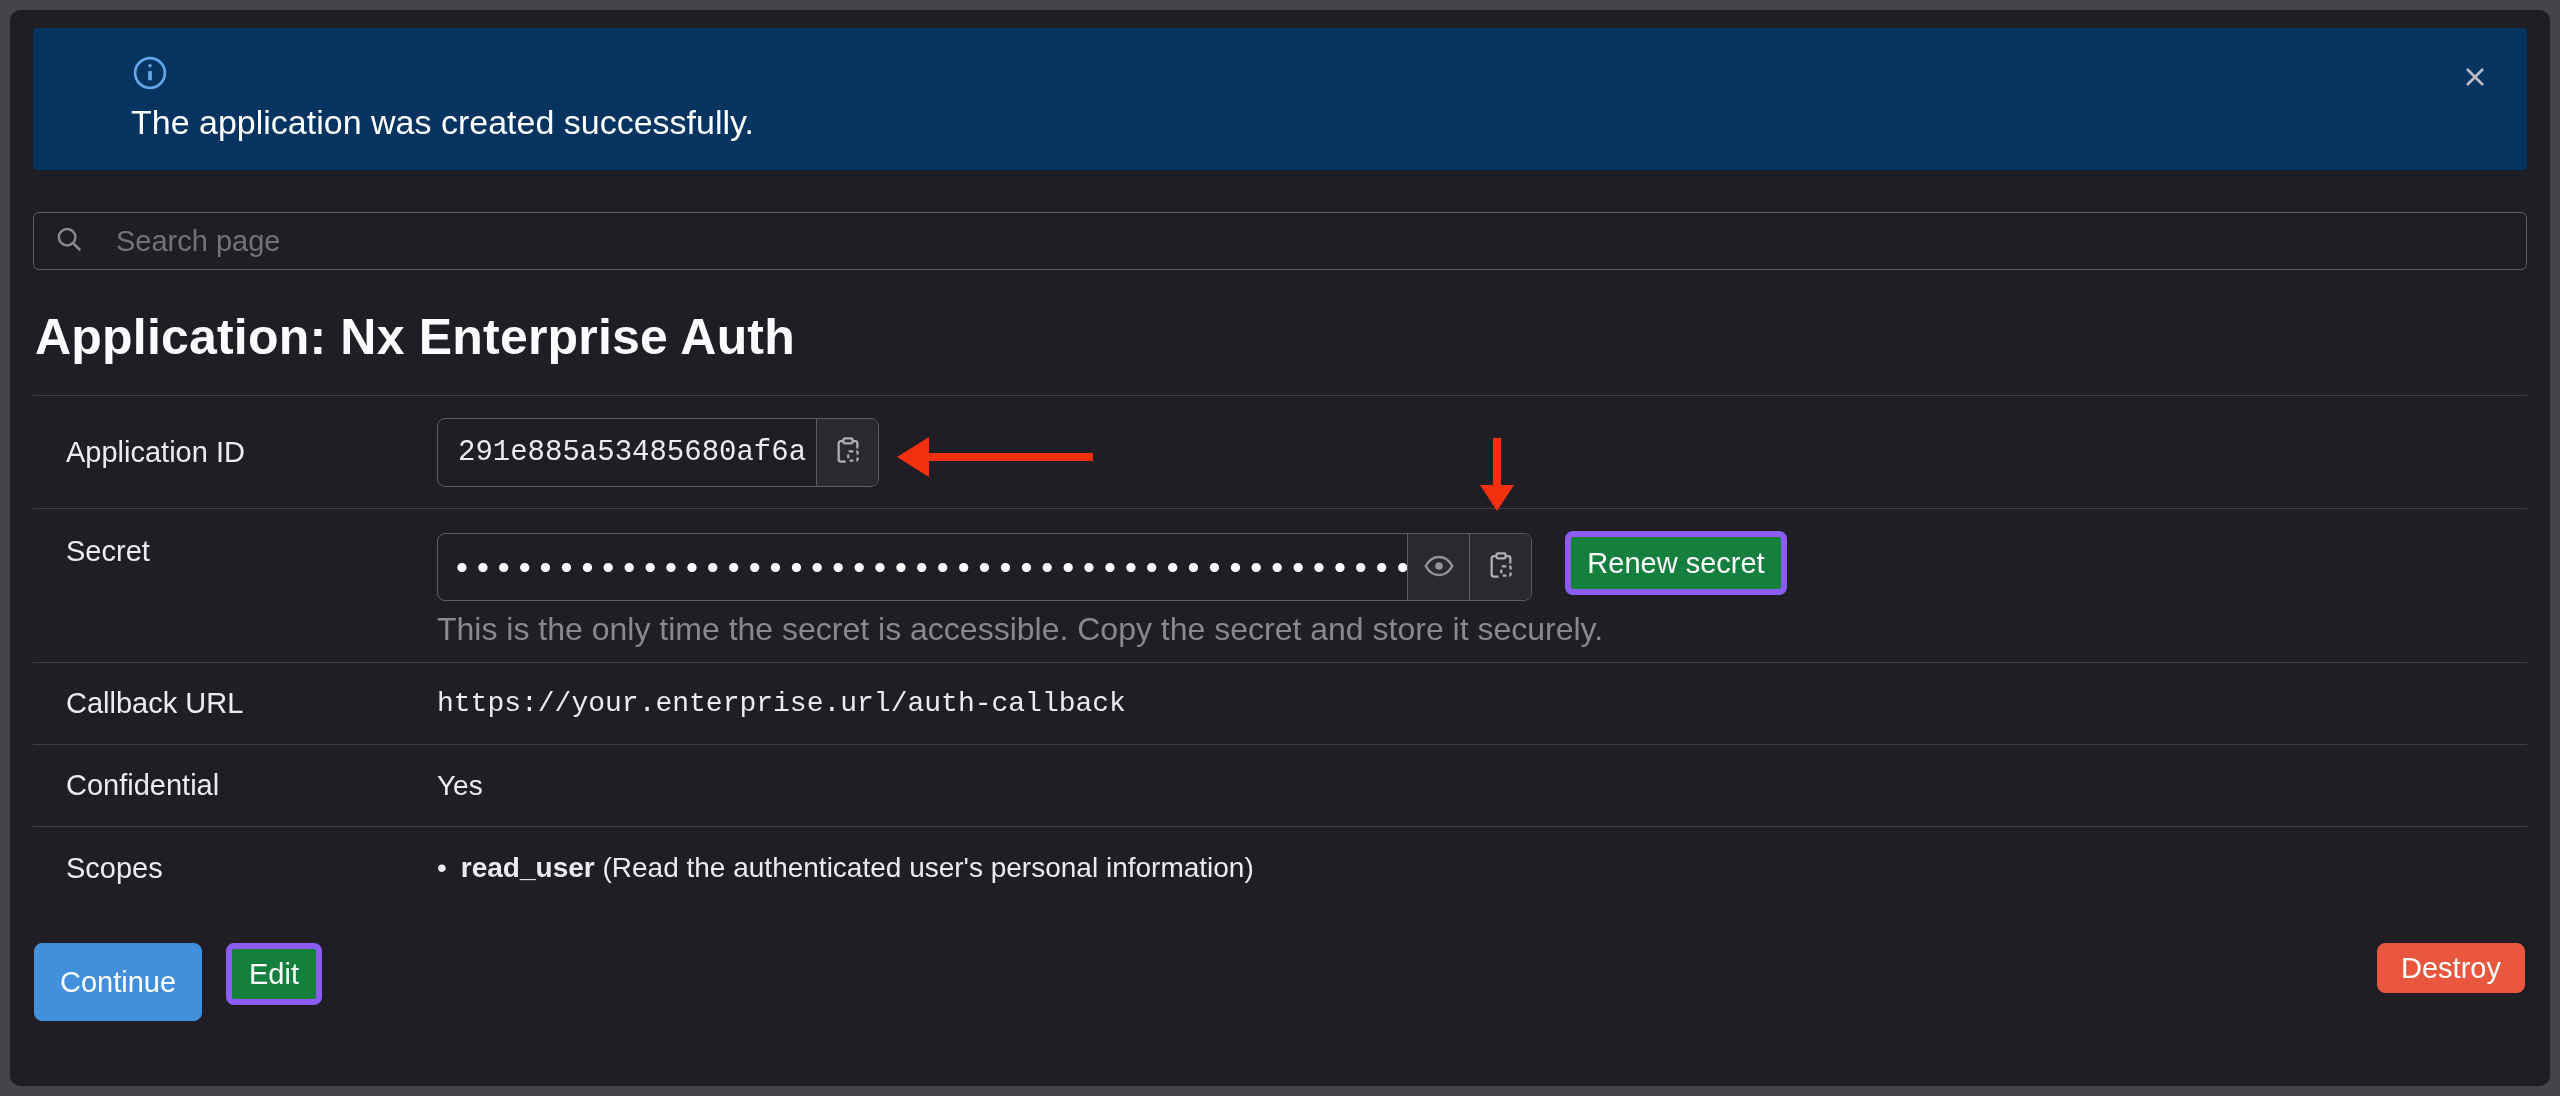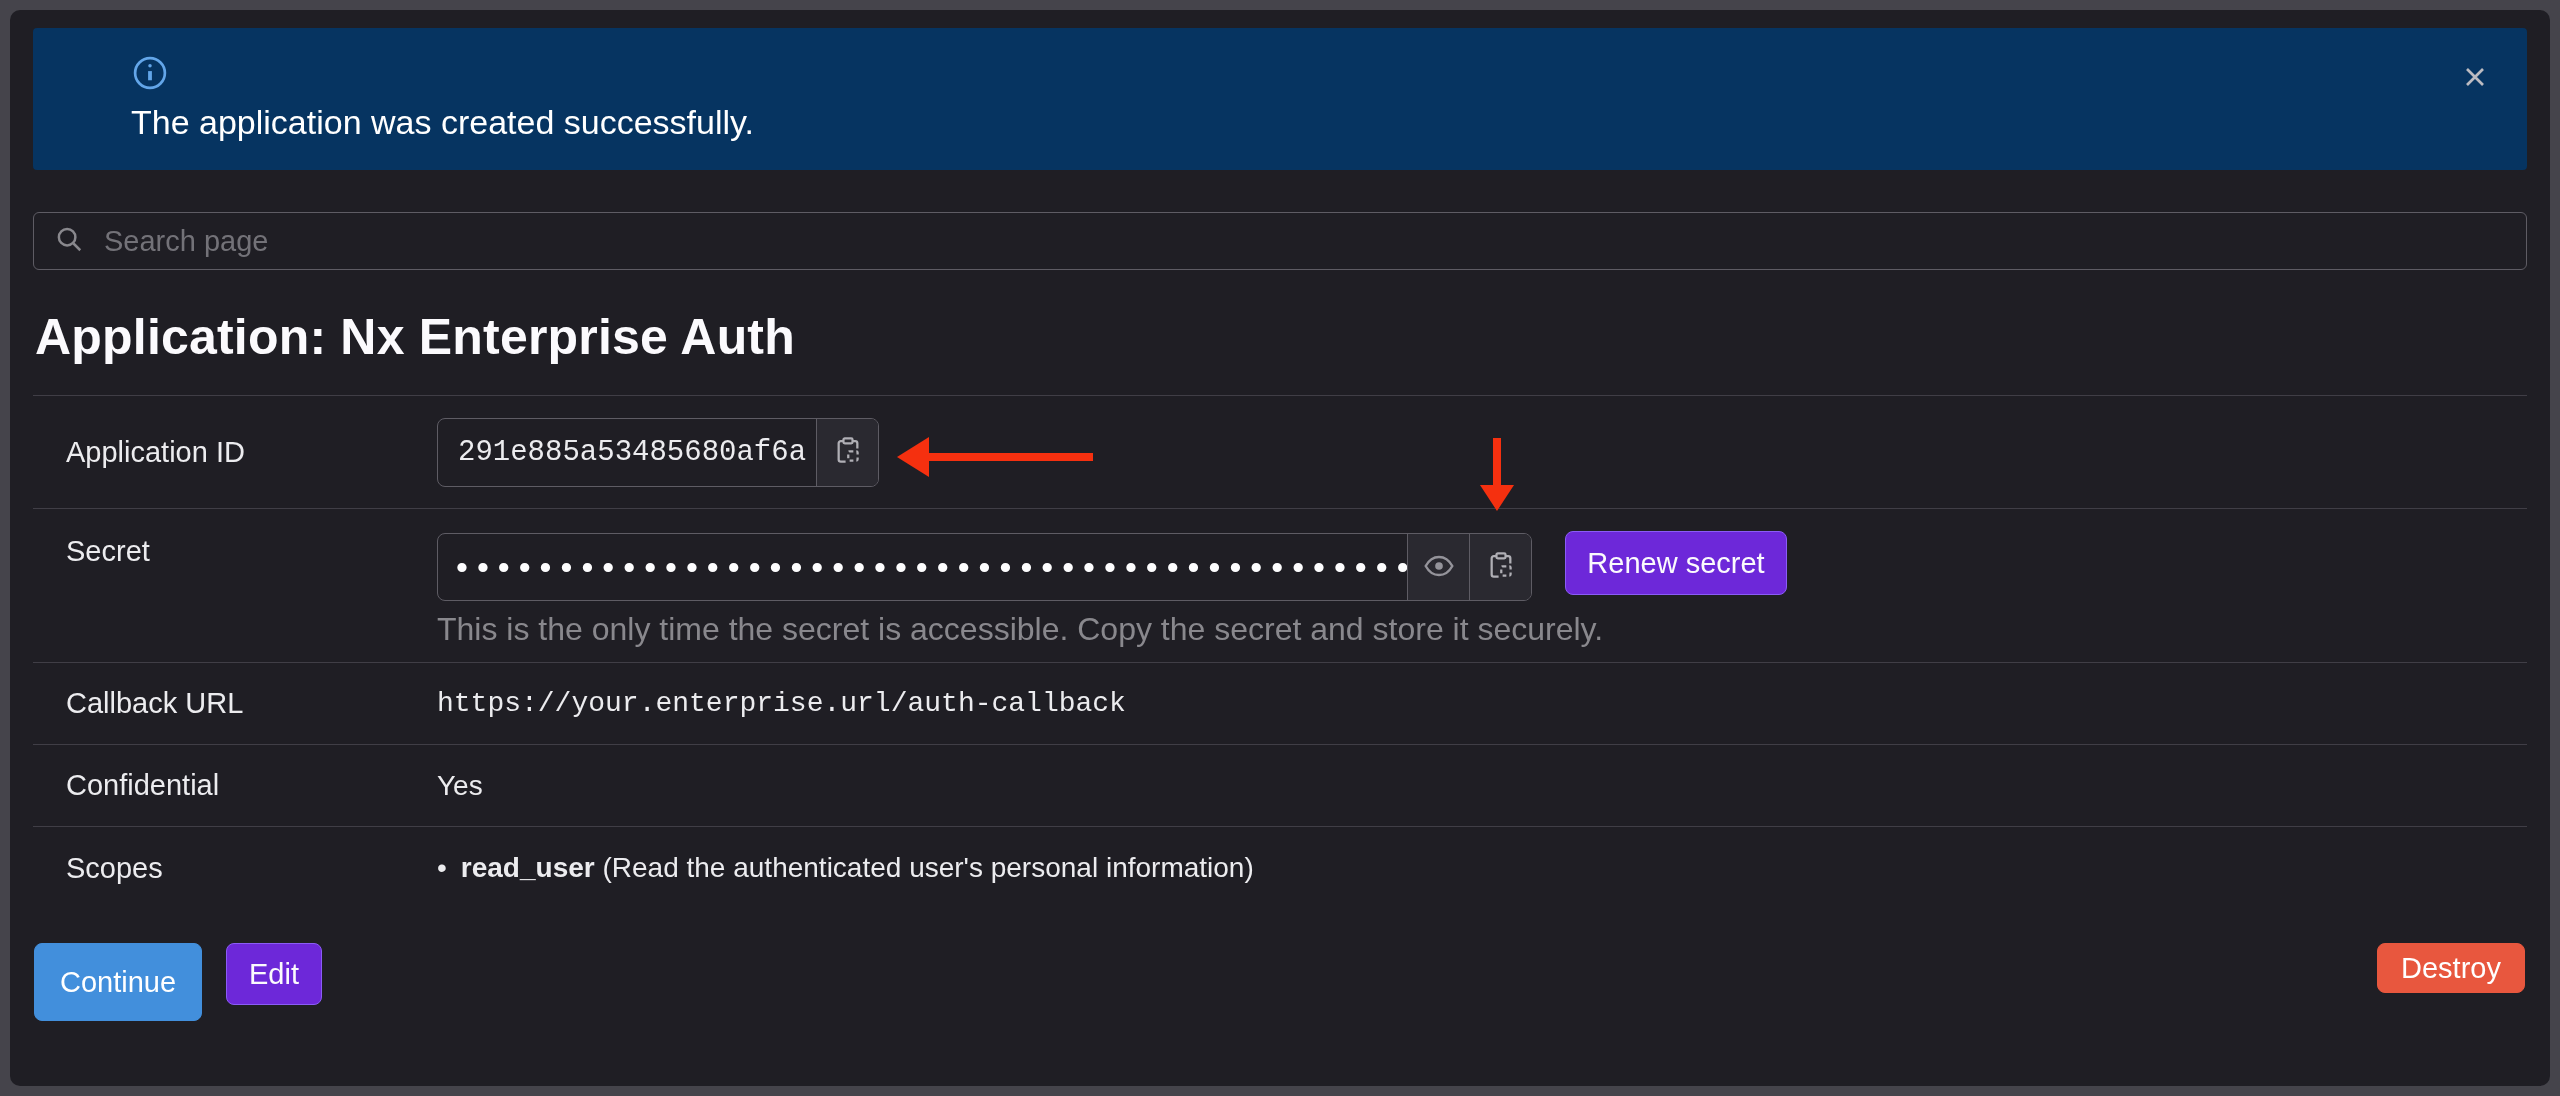--- a/index.html
+++ b/index.html
@@ -16,21 +16,21 @@
   .banner .msg { position:absolute; left:98px; top:76px; font-size:34px; line-height:36px; color:#ffffff; }
   .banner .close { position:absolute; right:30px; top:28px; width:44px; height:44px;
                    background:none; border:none; cursor:pointer; display:flex; align-items:center; justify-content:center; }
 
   
   .search { position:absolute; left:23px; top:202px; width:2494px; height:58px;
             border:1px solid #5e5c64; border-radius:6px; display:flex; align-items:center; background:transparent; }
   .search svg { margin-left:20px; flex:0 0 auto; }
   .search input { flex:1; background:transparent; border:none; outline:none;
                   font-family:"Liberation Sans", sans-serif;
-                  font-size:29px; color:#ececef; margin-left:20px; }
+                  font-size:29px; color:#ececef; margin-left:32px; }
   .search input::placeholder { color:#737278; }
 
   
   .title { position:absolute; left:25px; top:298px; font-size:50px; font-weight:700;
            letter-spacing:0.2px; color:#fbfafd; }
 
   
   .tbl { position:absolute; left:23px; top:385px; width:2494px; }
   .row { display:flex; border-top:1px solid #403e46; }
   .row .lbl { width:404px; padding-left:33px; flex:0 0 auto; font-size:29px; color:#ececef;
@@ -51,21 +51,21 @@
   .seg-btn { width:62px; display:flex; align-items:center; justify-content:center;
              background:#2a2930; border:none; border-left:1px solid #5e5c64; cursor:pointer; }
   .appid-text { width:378px; font-size:29px; color:#ececef; }
 
   .secret-group { height:68px; margin-top:24px; }
   .secret-mask { width:969px; overflow:hidden; white-space:nowrap; font-size:34px;
                  letter-spacing:9px; color:#fdfdfe; display:flex; align-items:center; padding-left:18px; }
 
   .btn { font-family:"Liberation Sans", sans-serif; font-size:29px; border-radius:8px;
          cursor:pointer; display:flex; align-items:center; justify-content:center; }
-  .btn-default { background:#6d28d9; border:1px solid #8b5cf6; color:#fbfafd;text-align:center; }
+  .btn-default { background:#15803d; border:6px solid #8b5cf6; color:#fbfafd;text-align:center; }
   .btn-confirm { background:#428fdc; border:1px solid #428fdc; color:#ffffff; }
   .btn-danger  { background:#e8573e; border:1px solid #e8573e; color:#ffffff; }
 
   .renew { position:absolute; left:1532px; top:22px; width:222px; height:64px; }
   .helper { position:absolute; left:404px; top:102px; font-size:32px; color:#89888d; }
 
   .cb-url { font-size:28px; color:#ececef; }
   .plain-val { font-size:28px; color:#ececef; }
   .scopes-line { font-size:28px; color:#ececef; }
   .scopes-line .bullet { margin-right:14px; }

